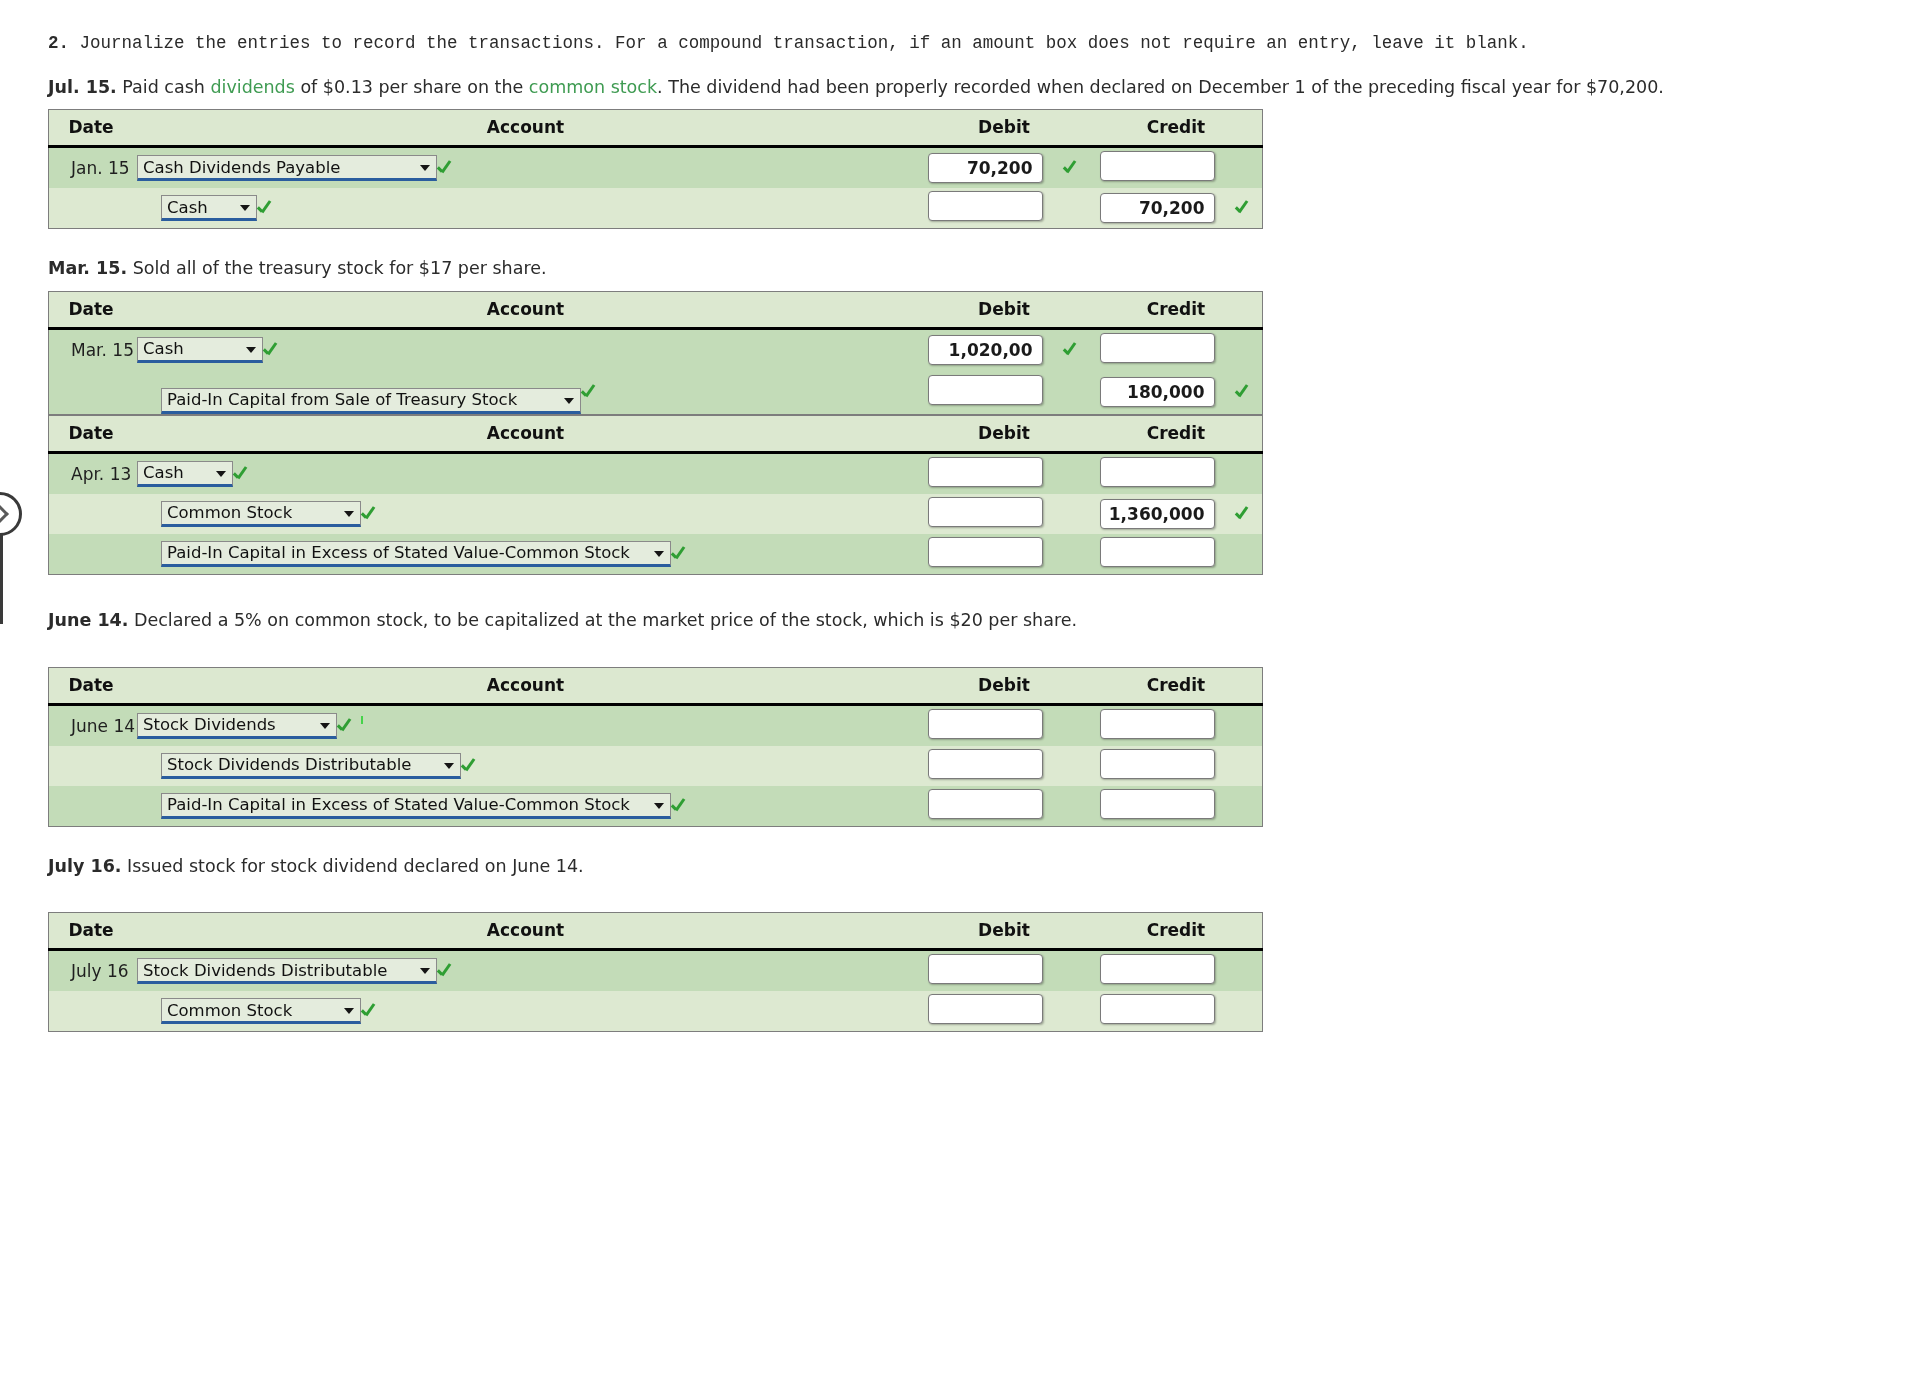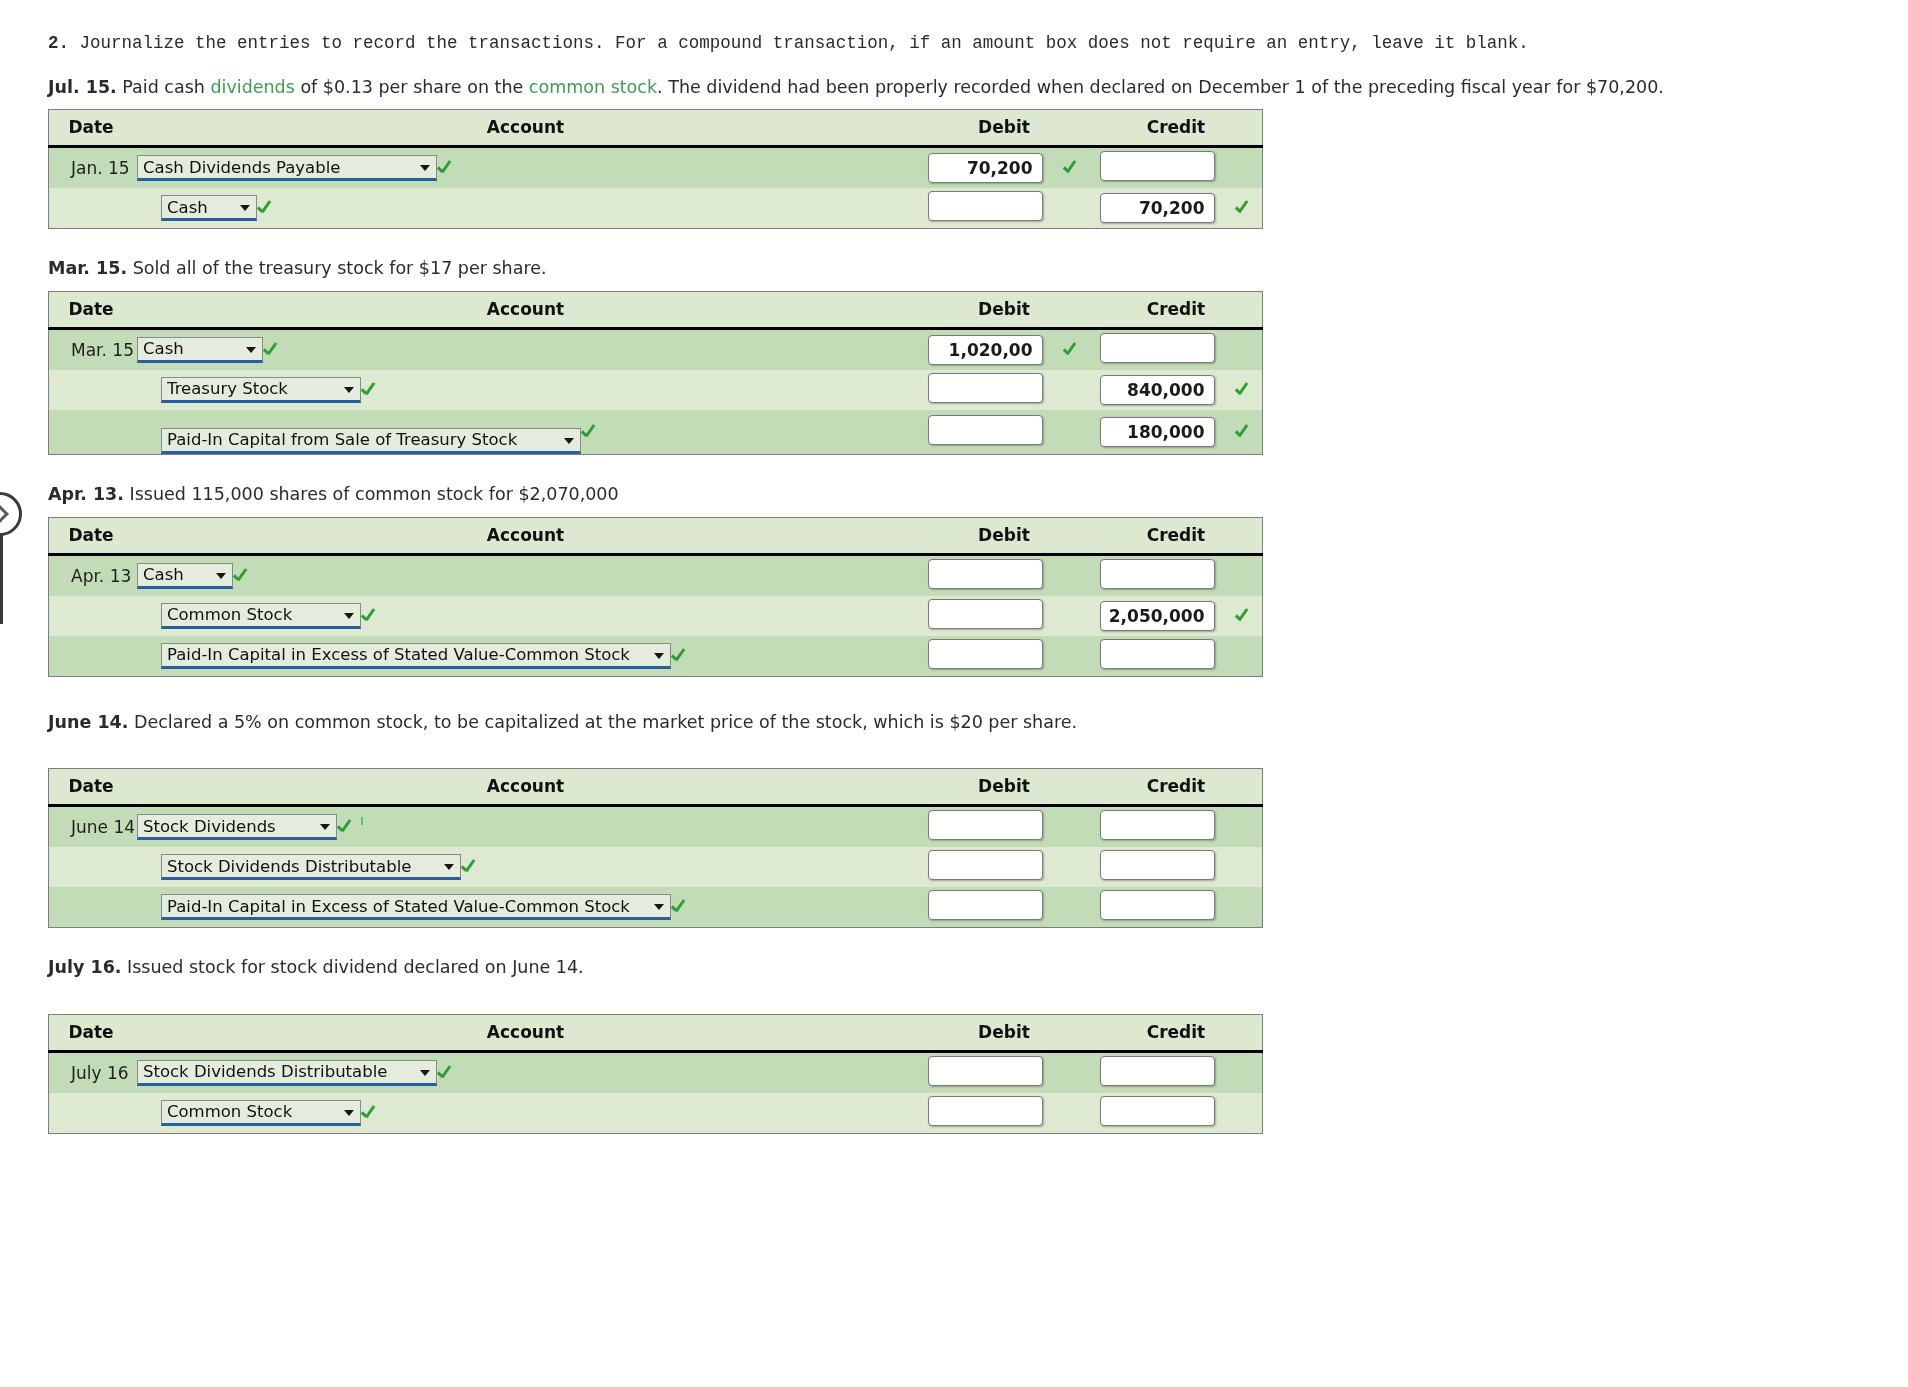--- a/index.html
+++ b/index.html
@@ -311,40 +311,20 @@
             </td>
             <td class="c-debit amt-cell"><span class="amt-row">
                 <span class="amt">1,020,00</span>
                 <span class="chk"></span>
               </span></td>
             <td class="c-credit amt-cell"><span class="amt-row">
                 <span class="amt"></span>
                 <span class="spacer-chk"></span>
               </span></td>
           </tr>
-          <tr class="r-even">
-            <td class="c-date"></td>
-            <td class="c-account">
-              <div class="acct-wrap ind-1">
-                <div class="sel w-lg">
-                  <span>Treasury Stock</span>
-                  <span class="caret"></span>
-                </div>
-                <span class="chk"></span>
-              </div>
-            </td>
-            <td class="c-debit amt-cell"><span class="amt-row">
-                <span class="amt"></span>
-                <span class="spacer-chk"></span>
-              </span></td>
-            <td class="c-credit amt-cell"><span class="amt-row">
-                <span class="amt">840,000</span>
-                <span class="chk"></span>
-              </span></td>
-          </tr>
           <tr class="r-odd">
             <td class="c-date"></td>
             <td class="c-account">
               <div class="acct-wrap ind-1">
                 <div class="sel w-xxl">
                   <span>Paid-In Capital from Sale of Treasury Stock</span>
                   <span class="caret"></span>
                 </div>
                 <span class="chk"></span>
               </div>
@@ -353,21 +333,20 @@
                 <span class="amt"></span>
                 <span class="spacer-chk"></span>
               </span></td>
             <td class="c-credit amt-cell"><span class="amt-row">
                 <span class="amt">180,000</span>
                 <span class="chk"></span>
               </span></td>
           </tr>
         </tbody>
       </table>
-      <p class="trans-head" style="margin-top: 28px; margin-bottom: 10px;"><span class="dt">Apr. 13.</span> <span>Issued 115,000 shares of common stock for $2,070,000</span></p>
       <table class="journal" style="width: 1215px;">
         <thead>
           <tr>
             <th class="c-date">Date</th>
             <th class="c-account">Account</th>
             <th class="c-debit">Debit</th>
             <th class="c-credit">Credit</th>
           </tr>
         </thead>
         <tbody>
@@ -400,21 +379,21 @@
                   <span class="caret"></span>
                 </div>
                 <span class="chk"></span>
               </div>
             </td>
             <td class="c-debit amt-cell"><span class="amt-row">
                 <span class="amt"></span>
                 <span class="spacer-chk"></span>
               </span></td>
             <td class="c-credit amt-cell"><span class="amt-row">
-                <span class="amt">2,050,000</span>
+                <span class="amt">1,360,000</span>
                 <span class="chk"></span>
               </span></td>
           </tr>
           <tr class="r-odd">
             <td class="c-date"></td>
             <td class="c-account">
               <div class="acct-wrap ind-1">
                 <div class="sel w-xxxl">
                   <span>Paid-In Capital in Excess of Stated Value-Common Stock</span>
                   <span class="caret"></span>

